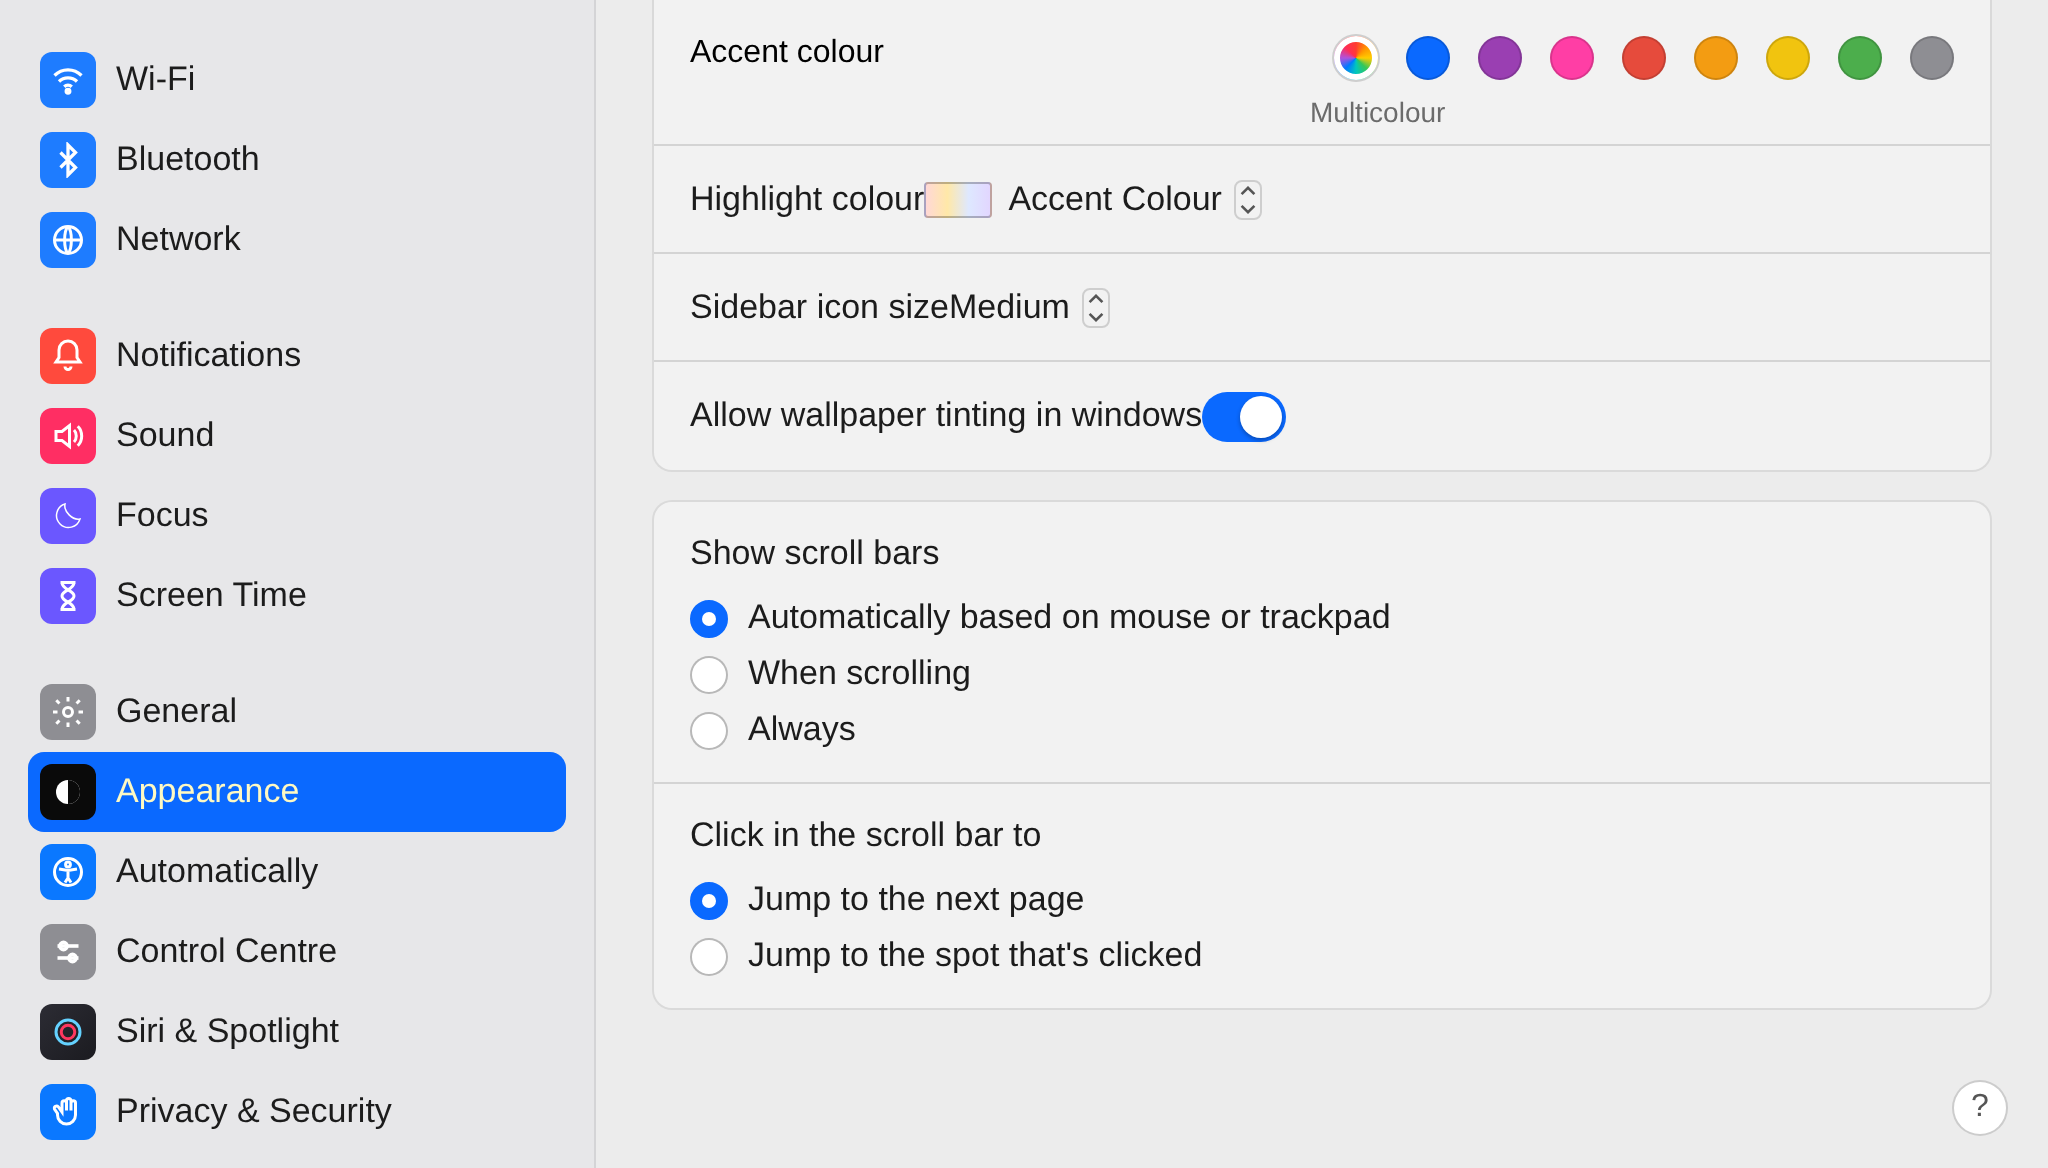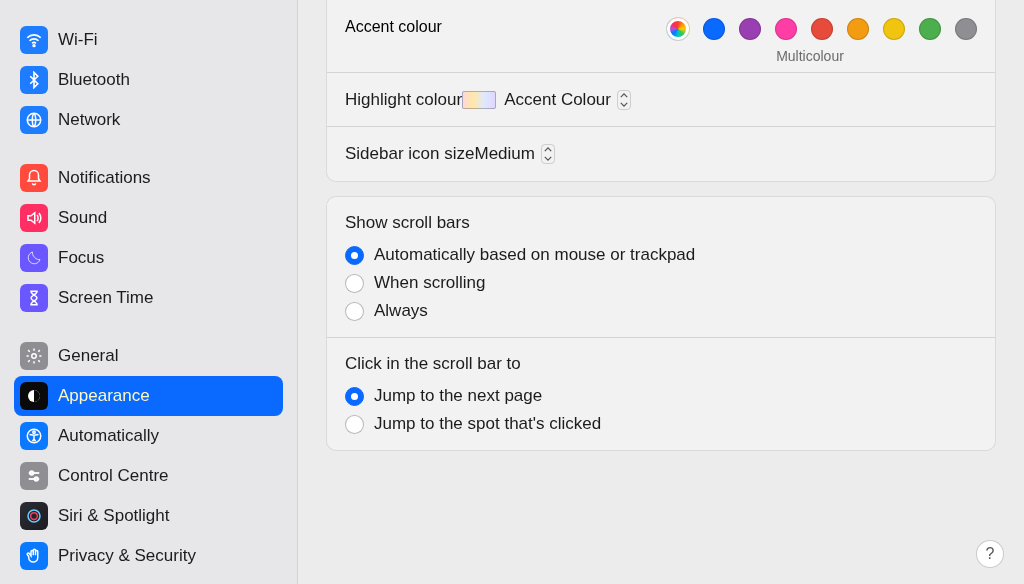--- a/index.html
+++ b/index.html
@@ -29,21 +29,21 @@
   .row { display: flex; align-items: center; justify-content: flex-start; min-height: 54px; border-bottom: 1px solid rgba(0,0,0,0.12); padding: 10px 18px; }
   .row:last-child { border-bottom: none; }
   .row .label { font-size: 17px; color: #1c1c1c; }
   .panel { border: 1px solid rgba(0,0,0,0.10); border-radius: 10px; background: rgba(255,255,255,0.35); }
   .panel.top { margin-top: 0; border-top: none; border-top-left-radius: 0; border-top-right-radius: 0; }
   .panel + .panel { margin-top: 14px; }
   .accent-row { display:flex; align-items:flex-start; justify-content:space-between; padding: 18px 18px 8px 18px; border-bottom: 1px solid rgba(0,0,0,0.12); }
   .swatches { display:flex; gap:14px; }
   .swatch { width: 22px; height: 22px; border-radius: 50%; cursor:pointer; box-shadow: inset 0 0 0 1px rgba(0,0,0,0.15); }
   .swatch.multicolor { background: conic-gradient(#ff3b30,#ff9500,#ffcc00,#34c759,#00c7be,#007aff,#af52de,#ff2d55,#ff3b30); box-shadow: inset 0 0 0 3px #fff, 0 0 0 1px rgba(0,0,0,0.15); }
-  .swatch-caption { font-size: 14px; color: #6b6b6b; margin-top: 8px; text-align:center; width: 100%; }
+  .swatch-caption { font-size: 14px; color: #6b6b6b; margin-top: 8px; width: 100%; }
   .hl-ctrl { display:flex; align-items:center; gap:8px; }
   .hl-preview { width: 34px; height: 18px; border: 1px solid rgba(0,0,0,0.25); border-radius: 2px; background: linear-gradient(90deg,#ffd8d6,#ffe8a8,#dee8ff,#e2d6ff); }
   .select { display:flex; align-items:center; gap:6px; font-size: 17px; color:#1c1c1c; }
   .stepper { display:flex; flex-direction:column; width:14px; height:20px; border:1px solid rgba(0,0,0,0.15); border-radius:4px; overflow:hidden; }
   .stepper div{flex:1;display:flex;align-items:center;justify-content:center;}
   .stepper svg{width:8px;height:5px;display:block;}
   .toggle { width: 42px; height: 25px; border-radius: 20px; background: #0a69ff; position: relative; cursor:pointer; }
   .toggle .knob { position:absolute; right:2px; top:2px; width:21px; height:21px; background:#fff; border-radius:50%; box-shadow:0 1px 2px rgba(0,0,0,0.3); }
   .group { padding: 16px 18px 12px 18px; border-bottom: 1px solid rgba(0,0,0,0.12); }
   .group:last-child { border-bottom:none; }
@@ -246,20 +246,26 @@
               </div>
             <div>
                 <svg viewBox="0 0 10 6">
                   <polyline points="1,1 5,5 9,1" fill="none" stroke="#555" stroke-width="1.6"></polyline>
                 </svg>
               </div>
           </span>
         </div>
       </div>
 
+      <div class="row">
+        <span class="label">Allow wallpaper tinting in windows</span>
+        <div class="toggle">
+            <div class="knob"></div>
+          </div>
+      </div>
     </div>
 
     <div class="panel">
       <div class="group">
         <div class="group-title">Show scroll bars</div>
         <div class="radio-row">
           <span class="radio checked"></span>
           <span class="radio-label">Automatically based on mouse or trackpad</span>
         </div>
         <div class="radio-row">

